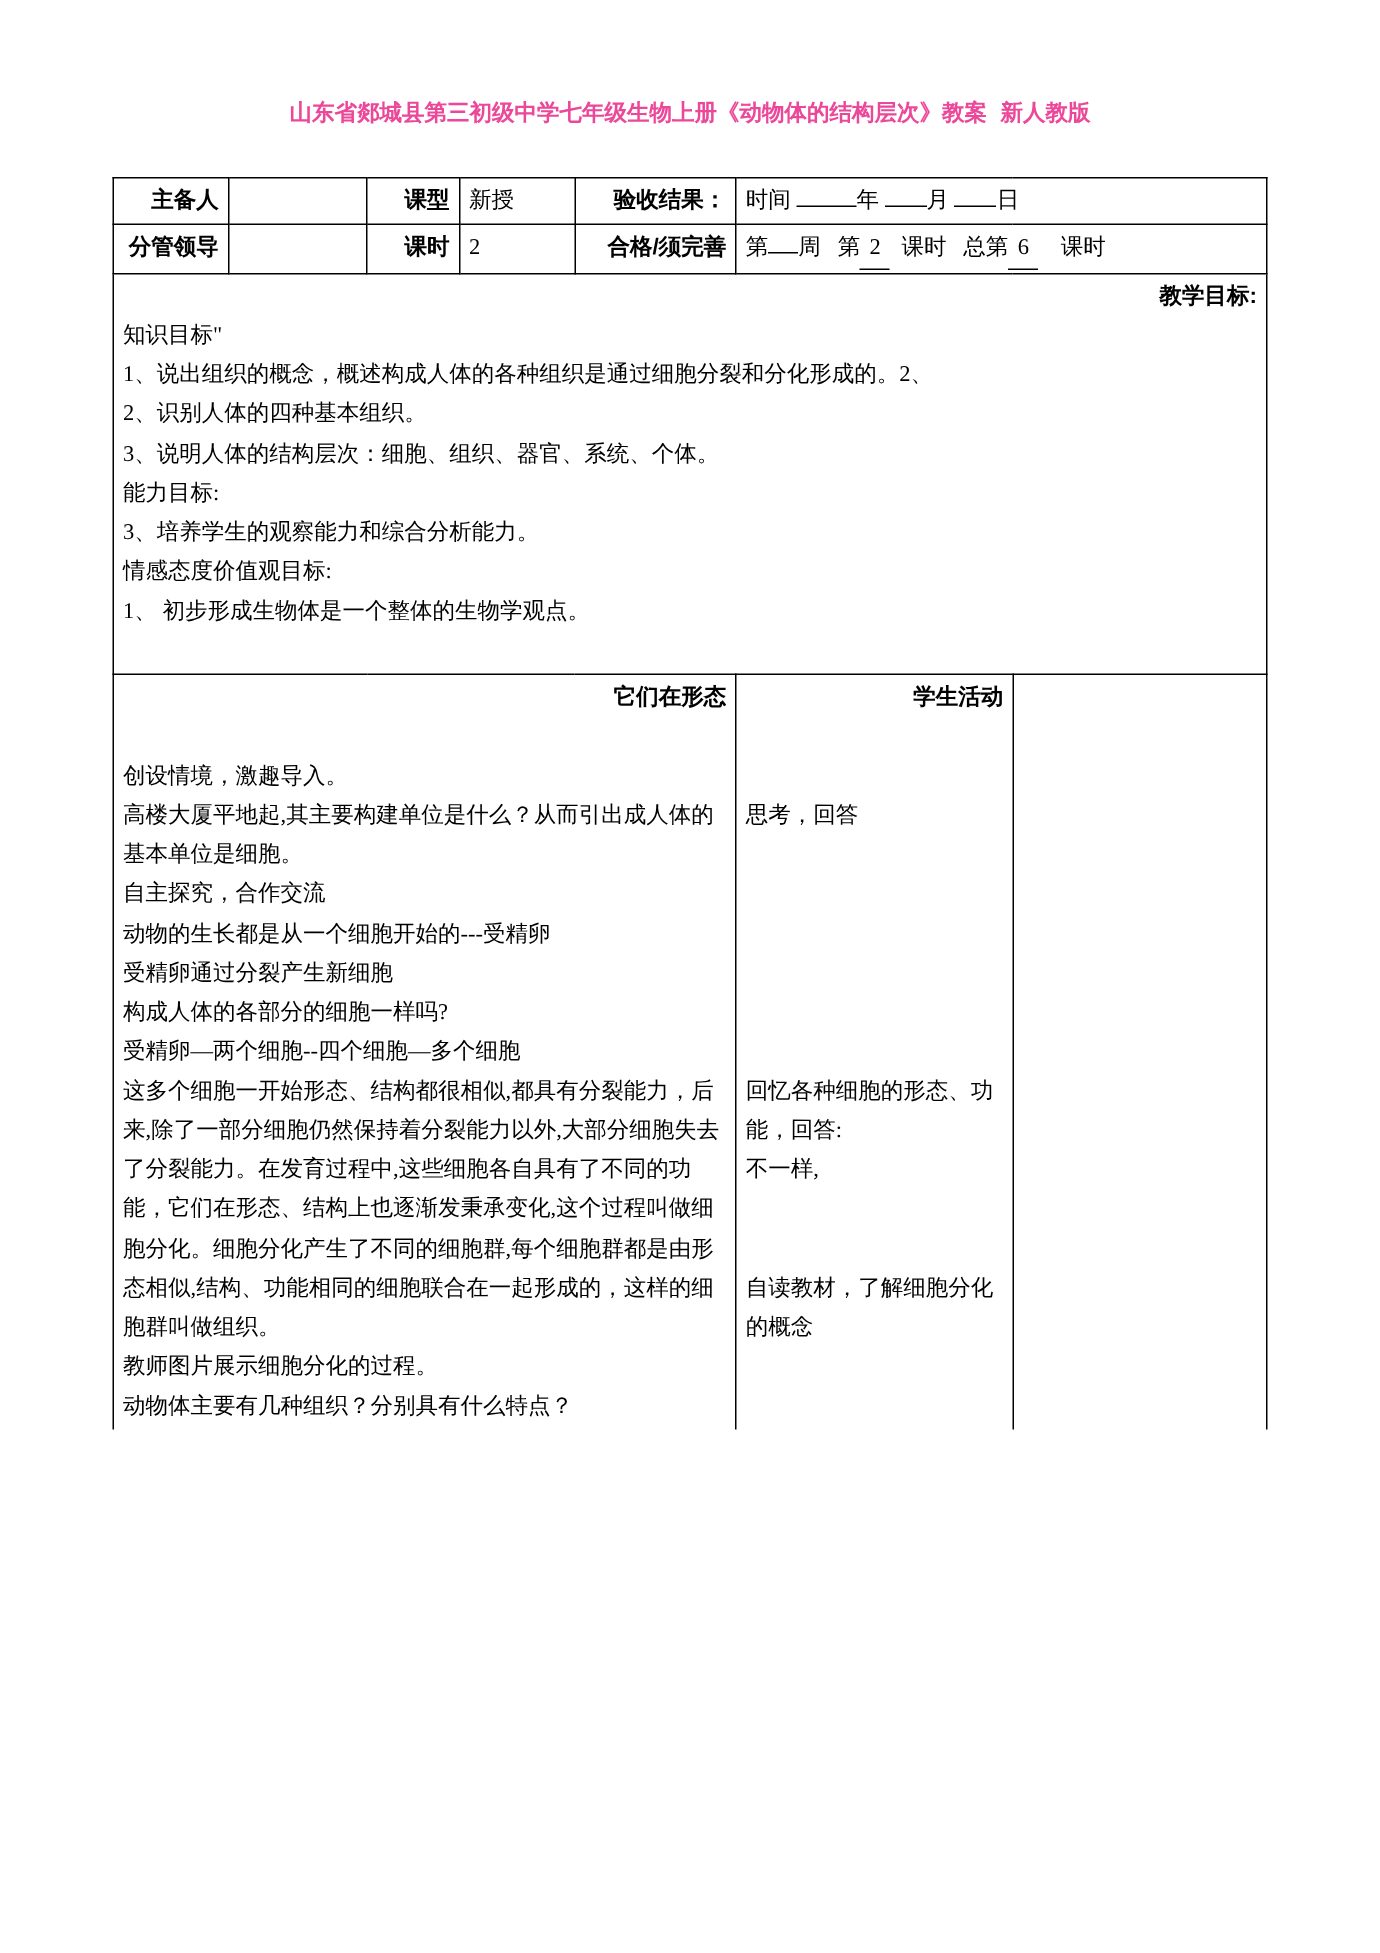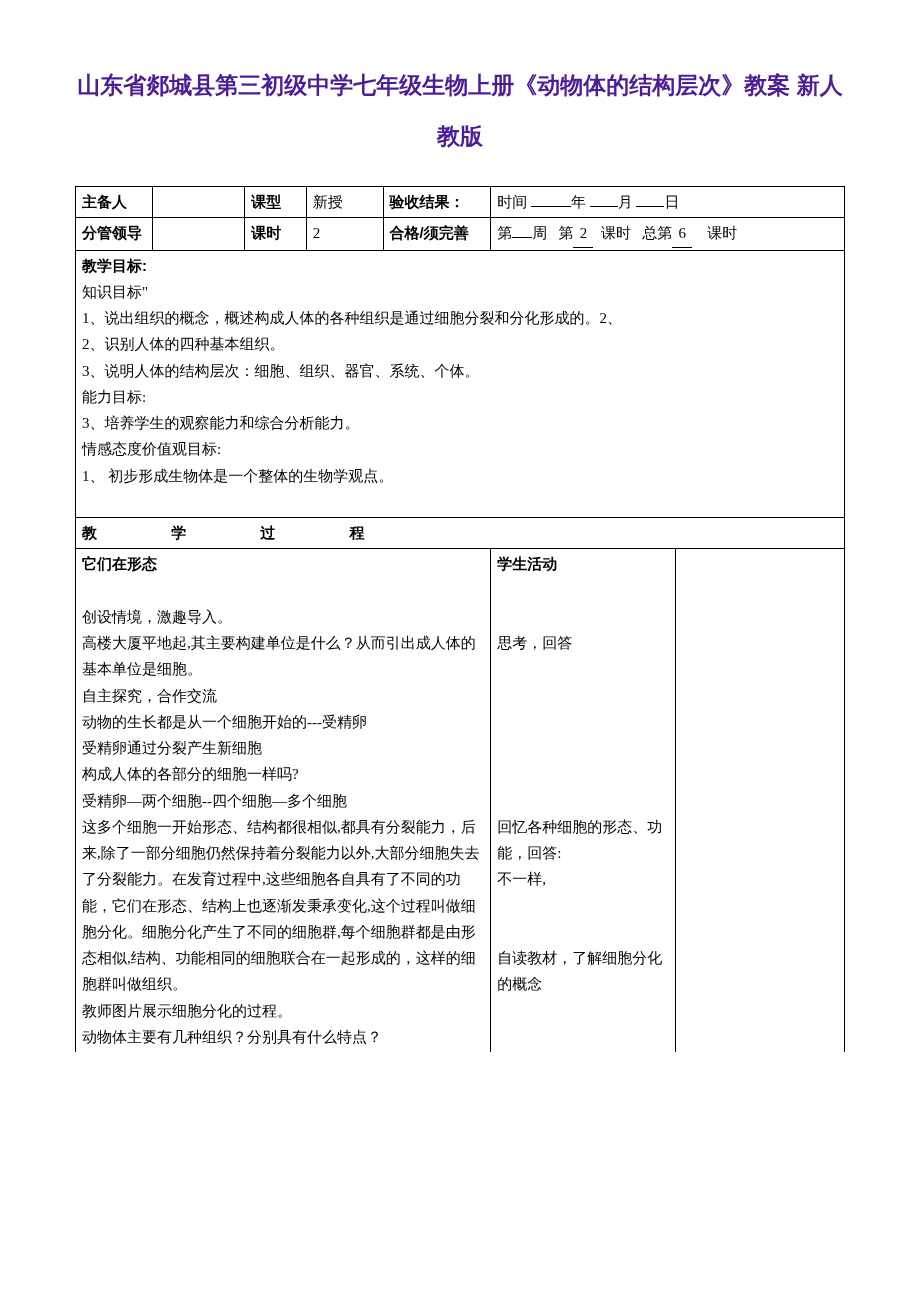--- a/index.html
+++ b/index.html
@@ -7,41 +7,41 @@
     margin: 0;
     padding: 60px 75px;
     font-family: "SimSun", "宋体", serif;
     font-size: 15px;
     line-height: 1.8;
     color: #000;
     background: #fff;
     width: 920px;
   }
   .title {
-    color: #4c1d95;
-    font-family: Liberation Sans, sans-serif;
+    color: #ec4899;
+    font-family: Liberation Mono, monospace;
     font-weight: bold;
-    font-size: 23px;
+    font-size: 15px;
     text-align: center;
     line-height: 2.2;
     margin-bottom: 25px;
   }
   table {
     border-collapse: collapse;
     width: 100%;
     table-layout: fixed;
   }
   td {
     border: 1px solid #000;
     padding: 2px 6px;
     vertical-align: top;
     font-size: 15px;
     line-height: 1.75;
   }
-  .bold { font-weight: bold; font-family: "SimHei", "黑体", sans-serif; }
+  .bold { font-weight: bold; font-family: "SimHei", "黑体", sans-serif; text-align: right; }
   .uline {
     display: inline-block;
     border-bottom: 1px solid #000;
     min-width: 28px;
     text-align: center;
   }
   .uline.narrow { min-width: 20px; }
   .uline.wide { min-width: 40px; }
   .spaced-header {
     font-weight: bold;
@@ -104,28 +104,20 @@
       <div>3、说明人体的结构层次：细胞、组织、器官、系统、个体。</div>
       <div>能力目标:</div>
       <div>3、培养学生的观察能力和综合分析能力。</div>
       <div>情感态度价值观目标:</div>
       <div>1、 初步形成生物体是一个整体的生物学观点。</div>
       <div>&nbsp;</div>
     </td>
   </tr>
 
 
-  <tr>
-    <td colspan="7" class="spaced-header">
-      <span>教</span><span class="gap"></span>
-      <span>学</span><span class="gap"></span>
-      <span>过</span><span class="gap"></span>
-      <span>程</span>
-    </td>
-  </tr>
 
   <tr>
     <td colspan="5" style="border-bottom:none;">
       <div class="bold">它们在形态</div>
       <div>&nbsp;</div>
       <div>创设情境，激趣导入。</div>
       <div>高楼大厦平地起,其主要构建单位是什么？从而引出成人体的基本单位是细胞。</div>
       <div>自主探究，合作交流</div>
       <div>动物的生长都是从一个细胞开始的---受精卵</div>
       <div>受精卵通过分裂产生新细胞</div>

